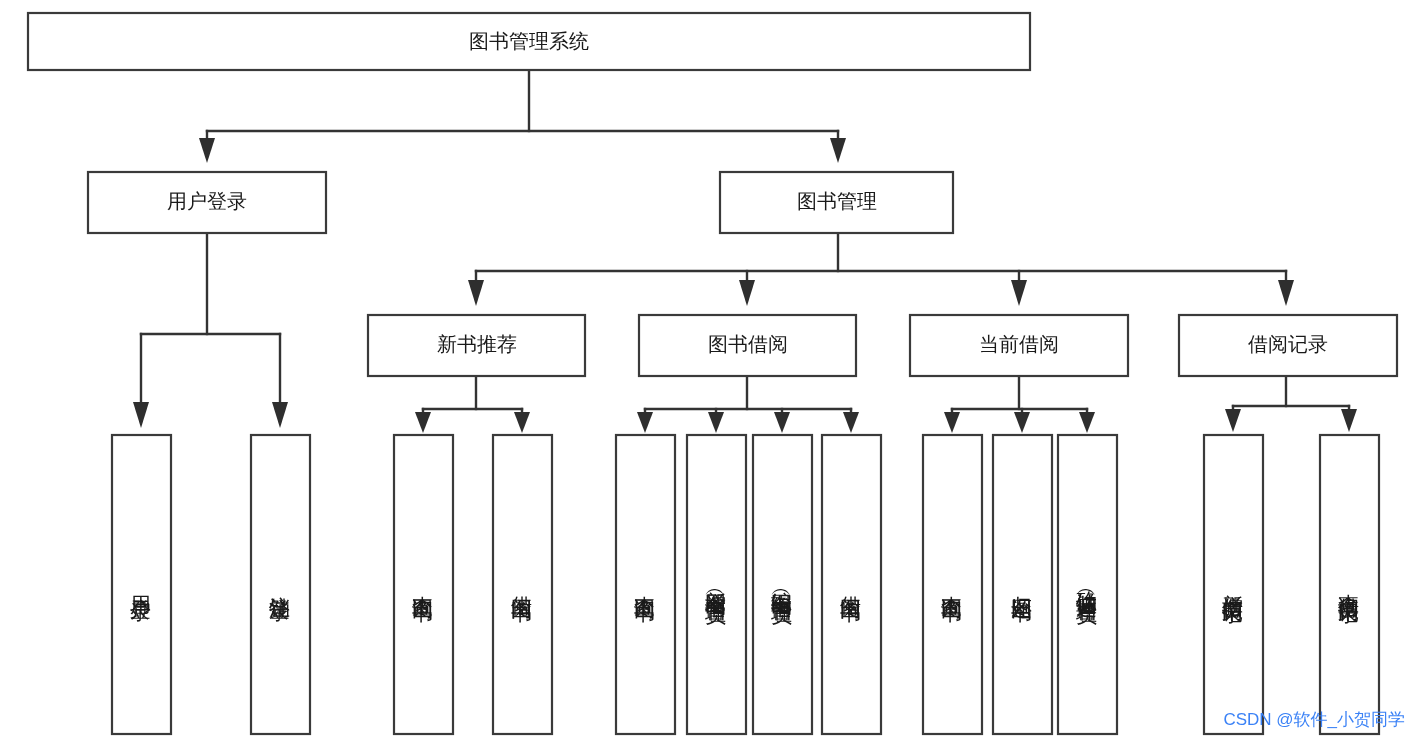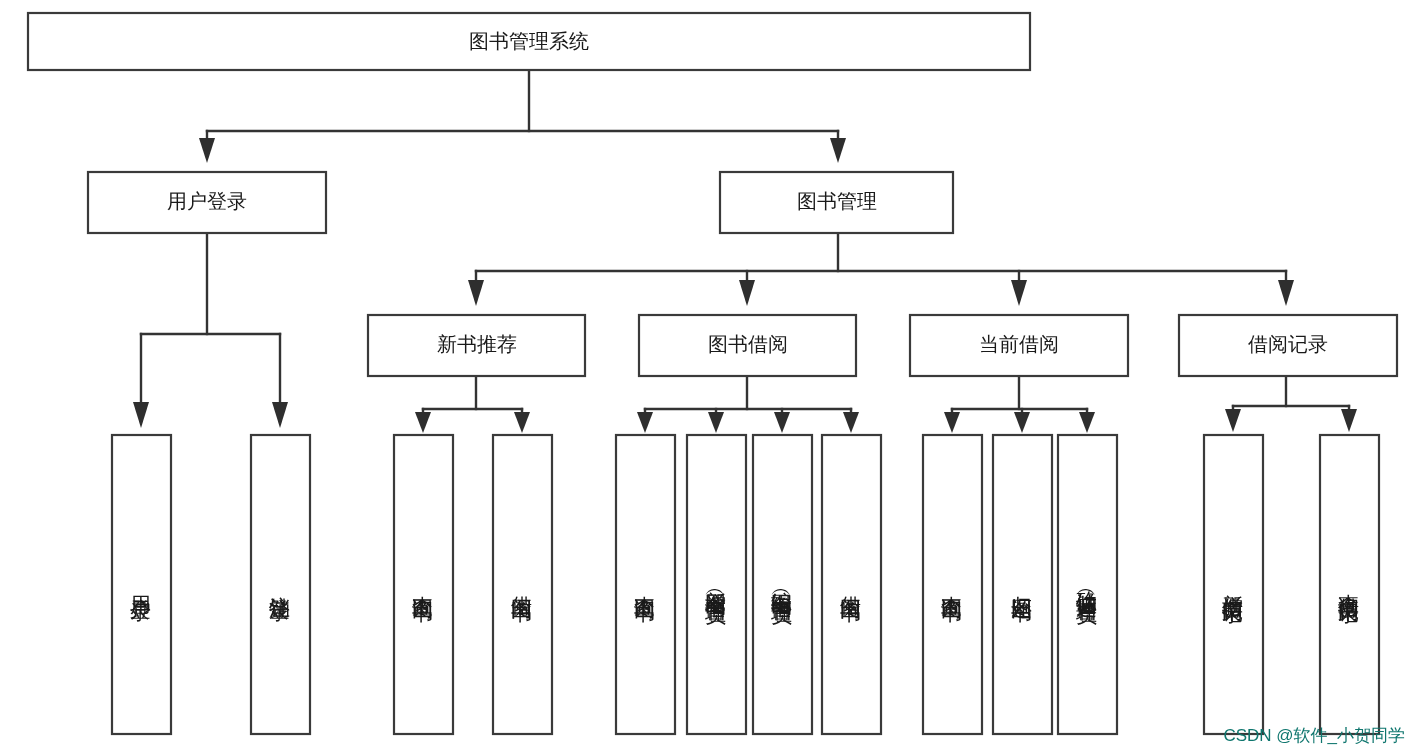--- a/index.html
+++ b/index.html
@@ -54,24 +54,24 @@
     font-size: 21px;
     fill: #1a1a1a;
     writing-mode: vertical-rl;
     text-orientation: upright;
     letter-spacing: 2px;
     dominant-baseline: central;
   }
   .watermark-text {
     position: absolute;
     right: 8px;
-    bottom: 0;
+    bottom: 16px;
     font-family: "Liberation Sans", "DejaVu Sans", sans-serif;
     font-size: 17px;
-    color: #0f766e;
+    color: #3b82f6;
     white-space: nowrap;
     pointer-events: none;
   }
 </style>
 </head>
 <body>
 
 <div id="diagram-root">
 
   <svg id="tree-svg" viewBox="0 0 1405 747" xmlns="http://www.w3.org/2000/svg">

